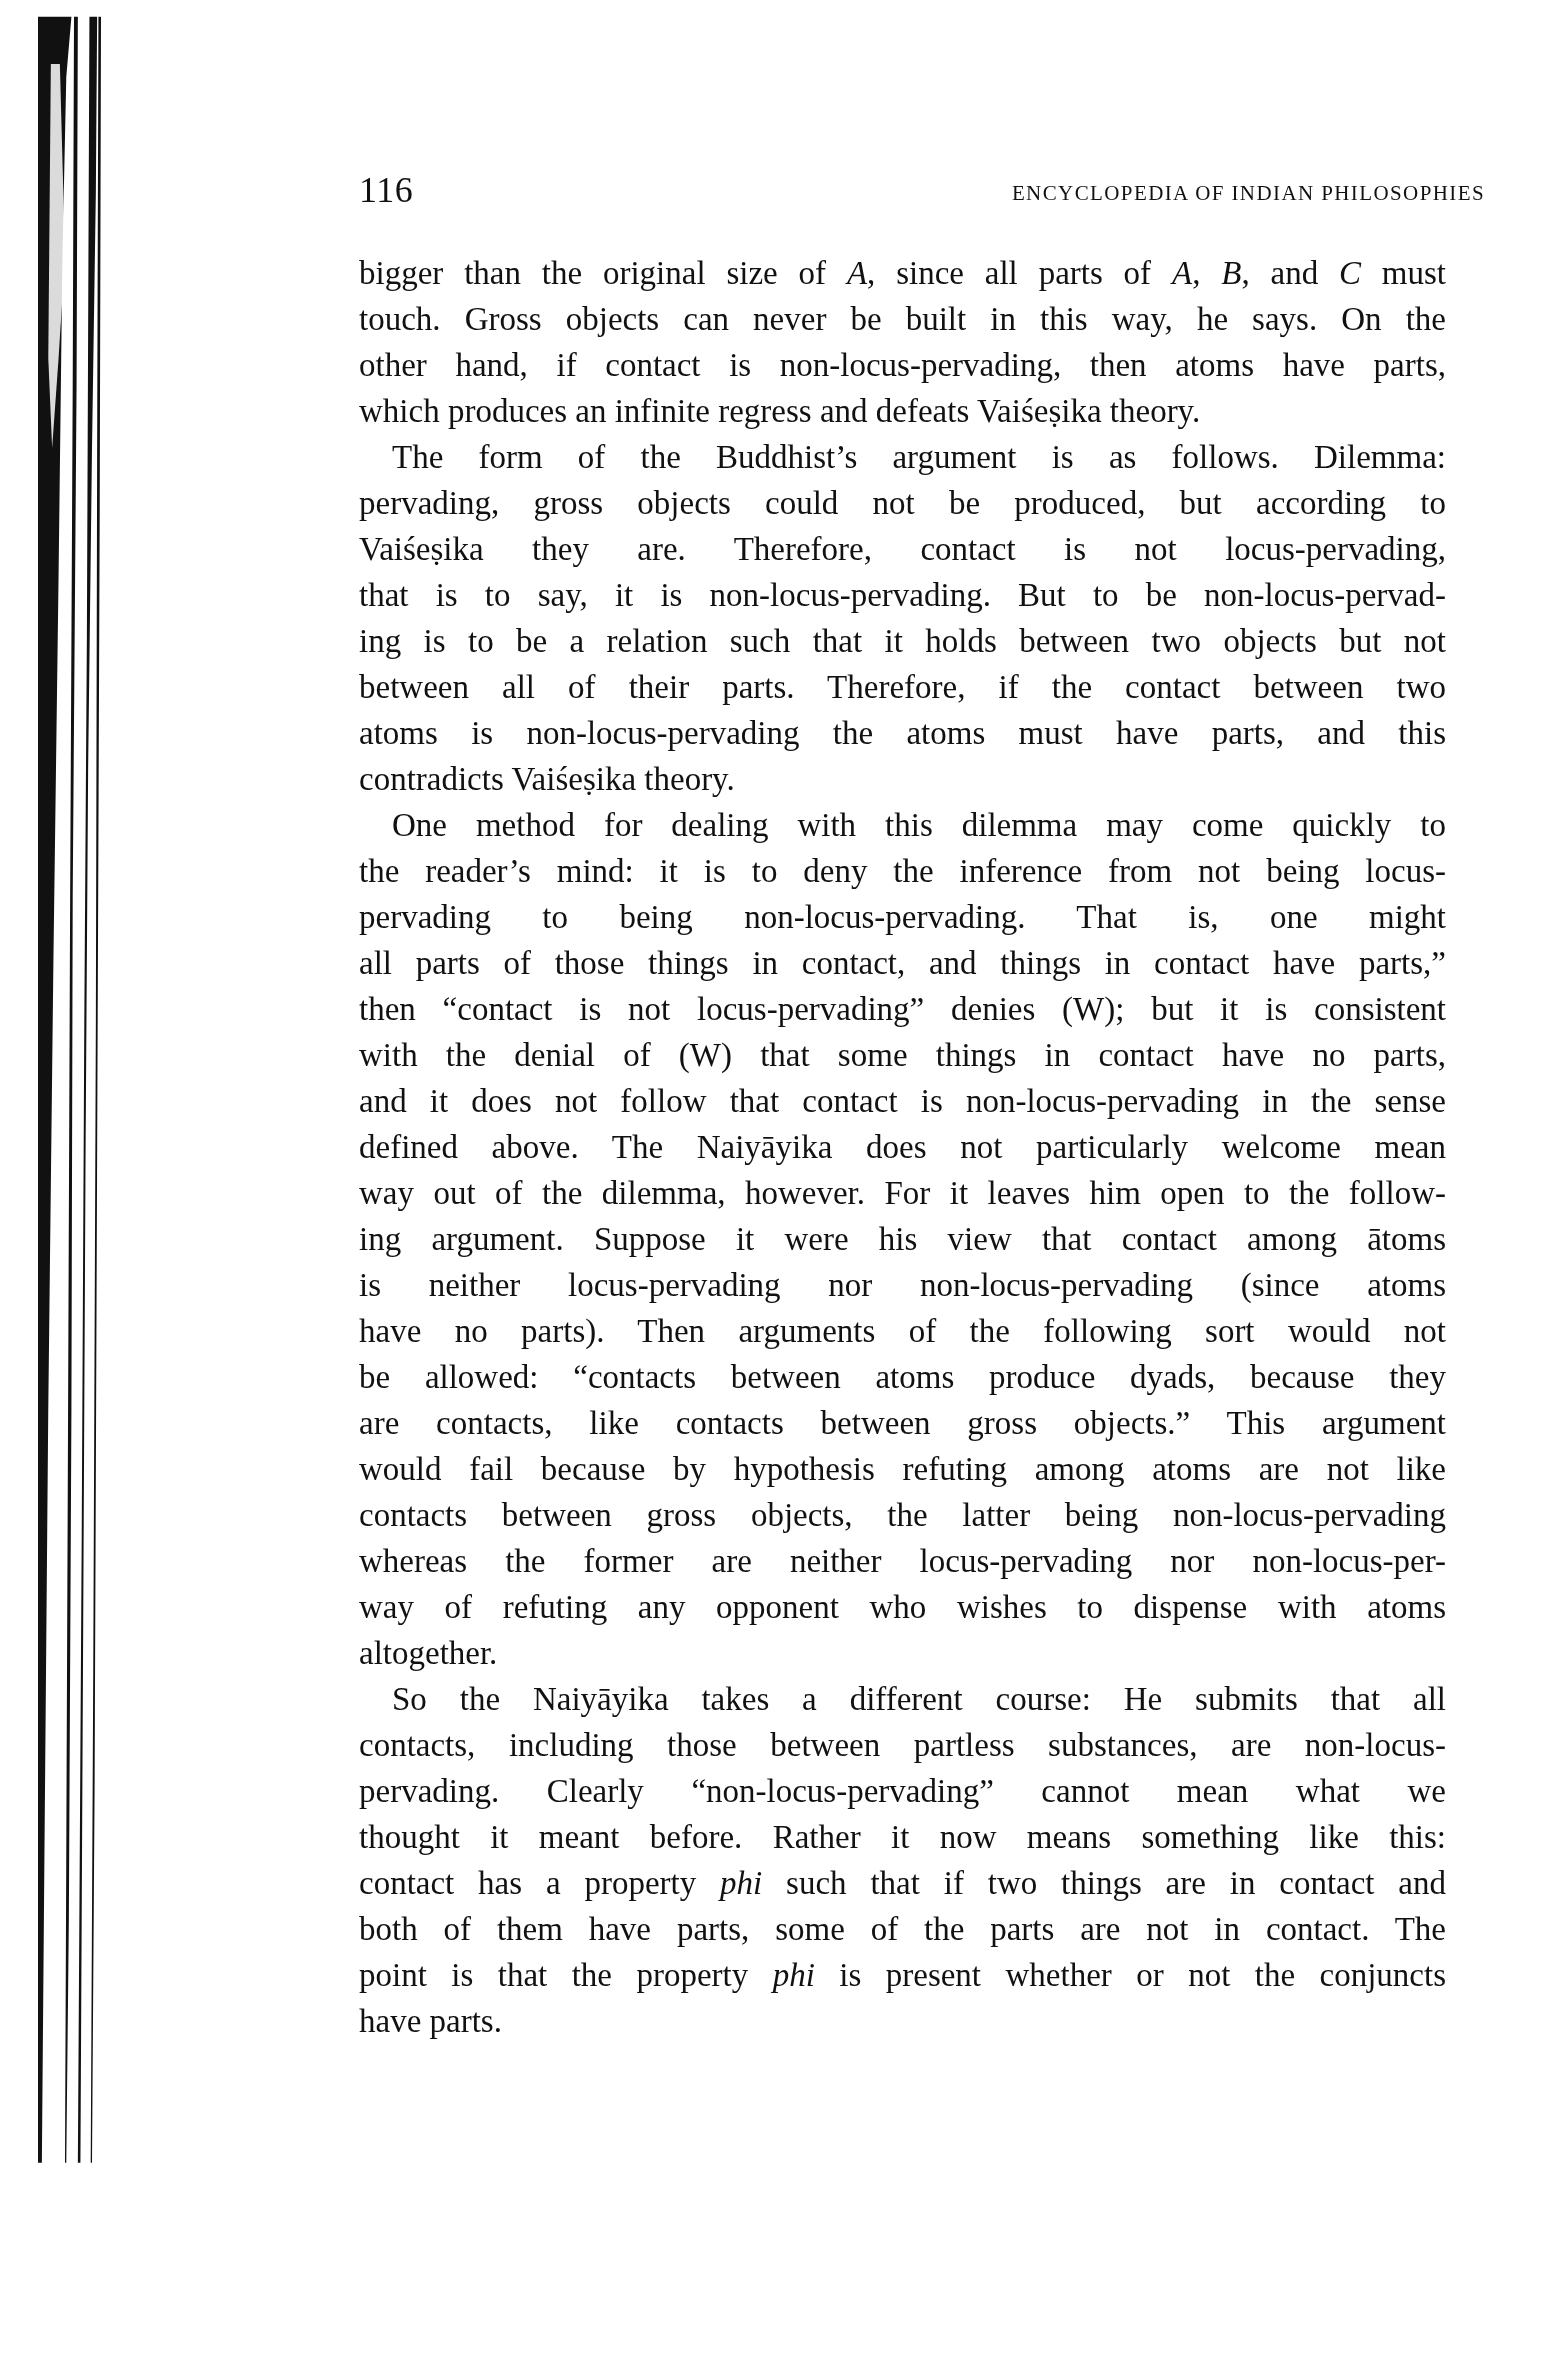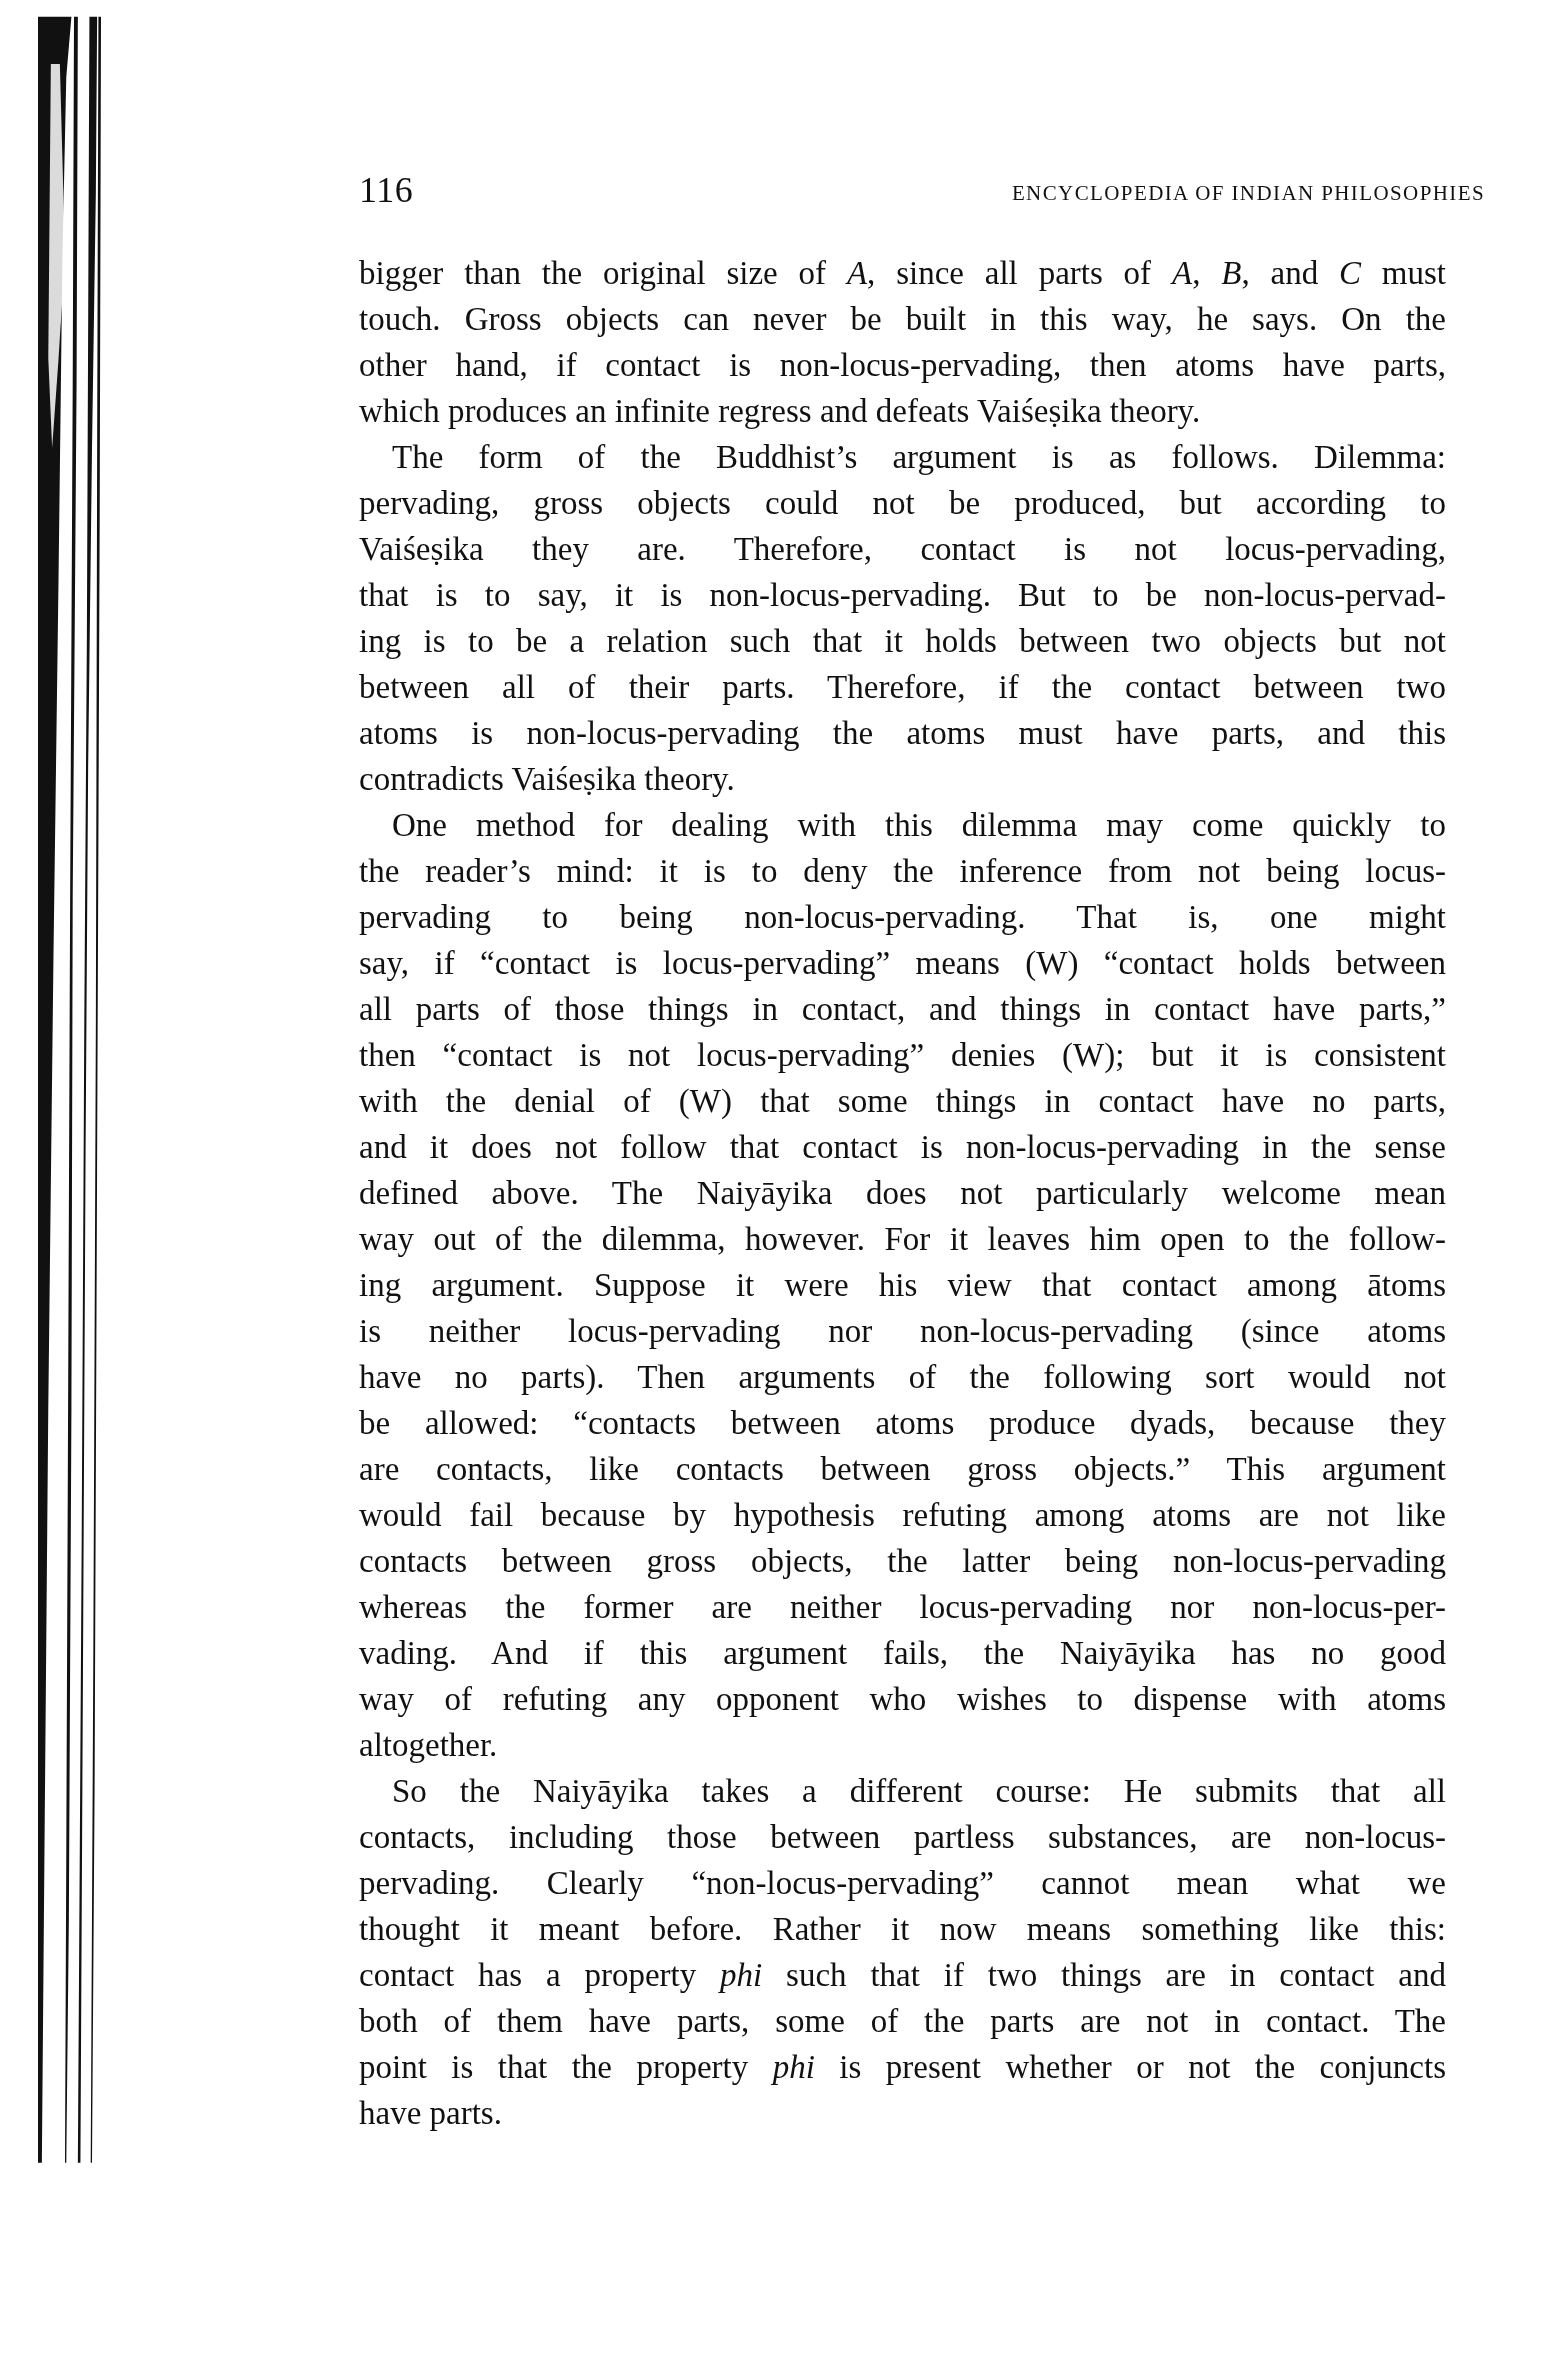--- a/index.html
+++ b/index.html
@@ -118,36 +118,34 @@
       <span class="line">ing is to be a relation such that it holds between two objects but not</span>
       <span class="line">between all of their parts. Therefore, if the contact between two</span>
       <span class="line">atoms is non-locus-pervading the atoms must have parts, and this</span>
       <span class="line last">contradicts Vaiśeṣika theory.</span>
     </div>
 
     <div class="paragraph">
       <span class="line indent">One method for dealing with this dilemma may come quickly to</span>
       <span class="line">the reader’s mind: it is to deny the inference from not being locus-</span>
       <span class="line">pervading to being non-locus-pervading. That is, one might</span>
-      <span class="line">say, if “contact is locus-pervading” means (W) “contact holds between</span>
       <span class="line">all parts of those things in contact, and things in contact have parts,”</span>
       <span class="line">then “contact is not locus-pervading” denies (W); but it is consistent</span>
       <span class="line">with the denial of (W) that some things in contact have no parts,</span>
       <span class="line">and it does not follow that contact is non-locus-pervading in the sense</span>
       <span class="line">defined above. The Naiyāyika does not particularly welcome mean</span>
       <span class="line">way out of the dilemma, however. For it leaves him open to the follow-</span>
       <span class="line">ing argument. Suppose it were his view that contact among ātoms</span>
       <span class="line">is neither locus-pervading nor non-locus-pervading (since atoms</span>
       <span class="line">have no parts). Then arguments of the following sort would not</span>
       <span class="line">be allowed: “contacts between atoms produce dyads, because they</span>
       <span class="line">are contacts, like contacts between gross objects.” This argument</span>
       <span class="line">would fail because by hypothesis refuting among atoms are not like</span>
       <span class="line">contacts between gross objects, the latter being non-locus-pervading</span>
       <span class="line">whereas the former are neither locus-pervading nor non-locus-per-</span>
-      <span class="line">vading. And if this argument fails, the Naiyāyika has no good</span>
       <span class="line">way of refuting any opponent who wishes to dispense with atoms</span>
       <span class="line last">altogether.</span>
     </div>
 
     <div class="paragraph">
       <span class="line indent">So the Naiyāyika takes a different course: He submits that all</span>
       <span class="line">contacts, including those between partless substances, are non-locus-</span>
       <span class="line">pervading. Clearly “non-locus-pervading” cannot mean what we</span>
       <span class="line">thought it meant before. Rather it now means something like this:</span>
       <span class="line">contact has a property <i>phi</i> such that if two things are in contact and</span>

